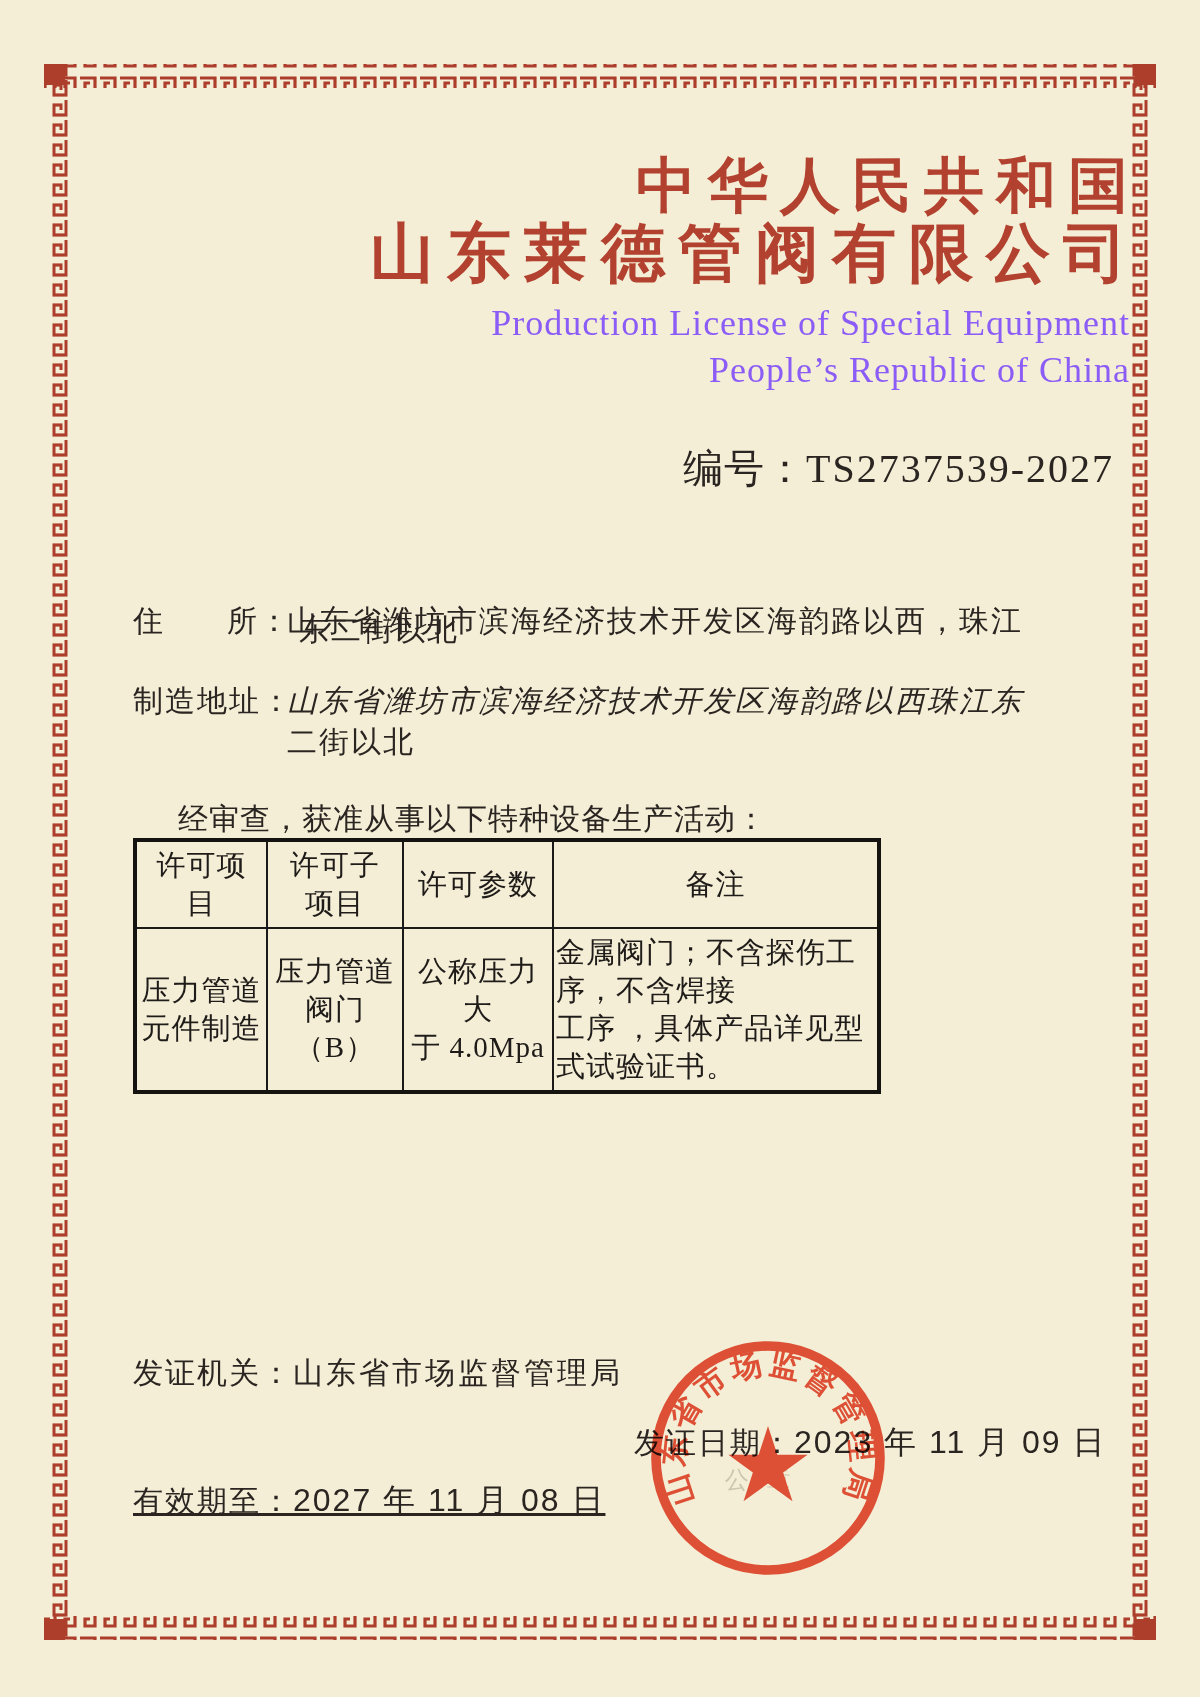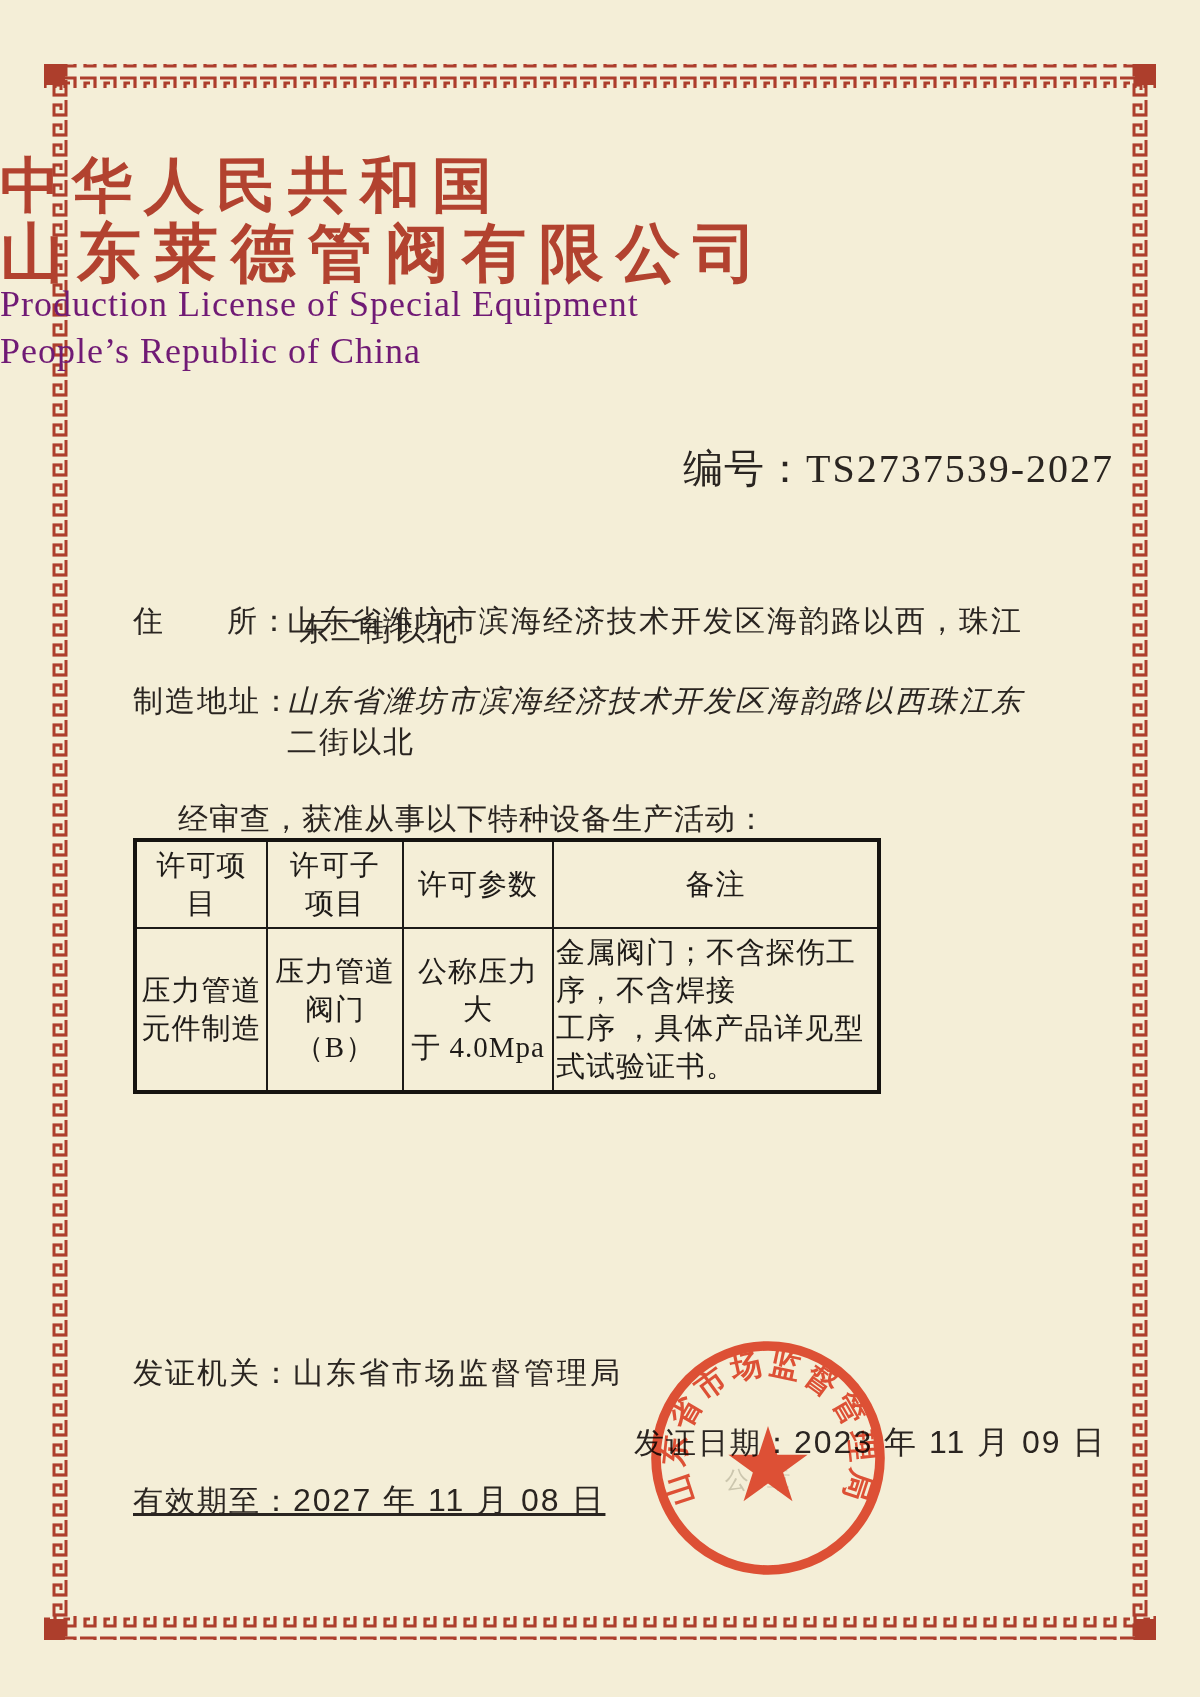--- a/index.html
+++ b/index.html
@@ -8,28 +8,28 @@
     width:1200px;height:1697px;
     background:#f4eed7;
     font-family:"Liberation Serif","DejaVu Serif",serif;
     color:#2a2521;
     overflow:hidden;
   }
   .frame{position:absolute;left:0;top:0;z-index:1;}
   .abs{position:absolute;}
   
   .cn-title{
-    left:0;right:60px;text-align:left;
+    left:0;right:60px;text-align:right;
     font-weight:bold;color:#b2422f;z-index:2;
   }
   .cn-title.l1{top:146px;font-size:60px;letter-spacing:12px;}
   .cn-title.l2{top:210px;font-size:64px;letter-spacing:13px;}
   .en-title{
-    left:0;right:70px;text-align:left;
-    color:#701a75;font-size:36px;letter-spacing:1px;z-index:2;
+    left:0;right:70px;text-align:right;
+    color:#8b5cf6;font-size:36px;letter-spacing:1px;z-index:2;margin-top:19px;
   }
   .en-title.l1{top:283px;}
   .en-title.l2{top:330px;}
   
   .license-no{left:683px;top:441px;font-size:40px;z-index:2;letter-spacing:1px;}
   .license-no .num{letter-spacing:2px;}
   
   .field{font-size:30px;z-index:2;letter-spacing:2px;white-space:nowrap;}
   .lbl-split{display:flex;justify-content:space-between;width:158px;}
   

